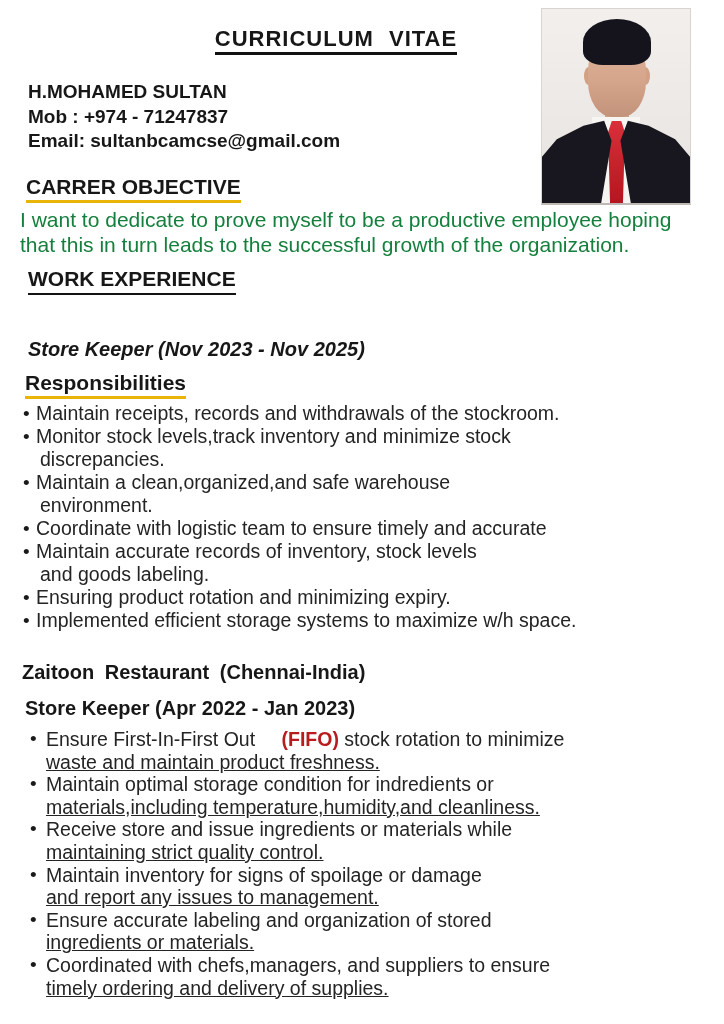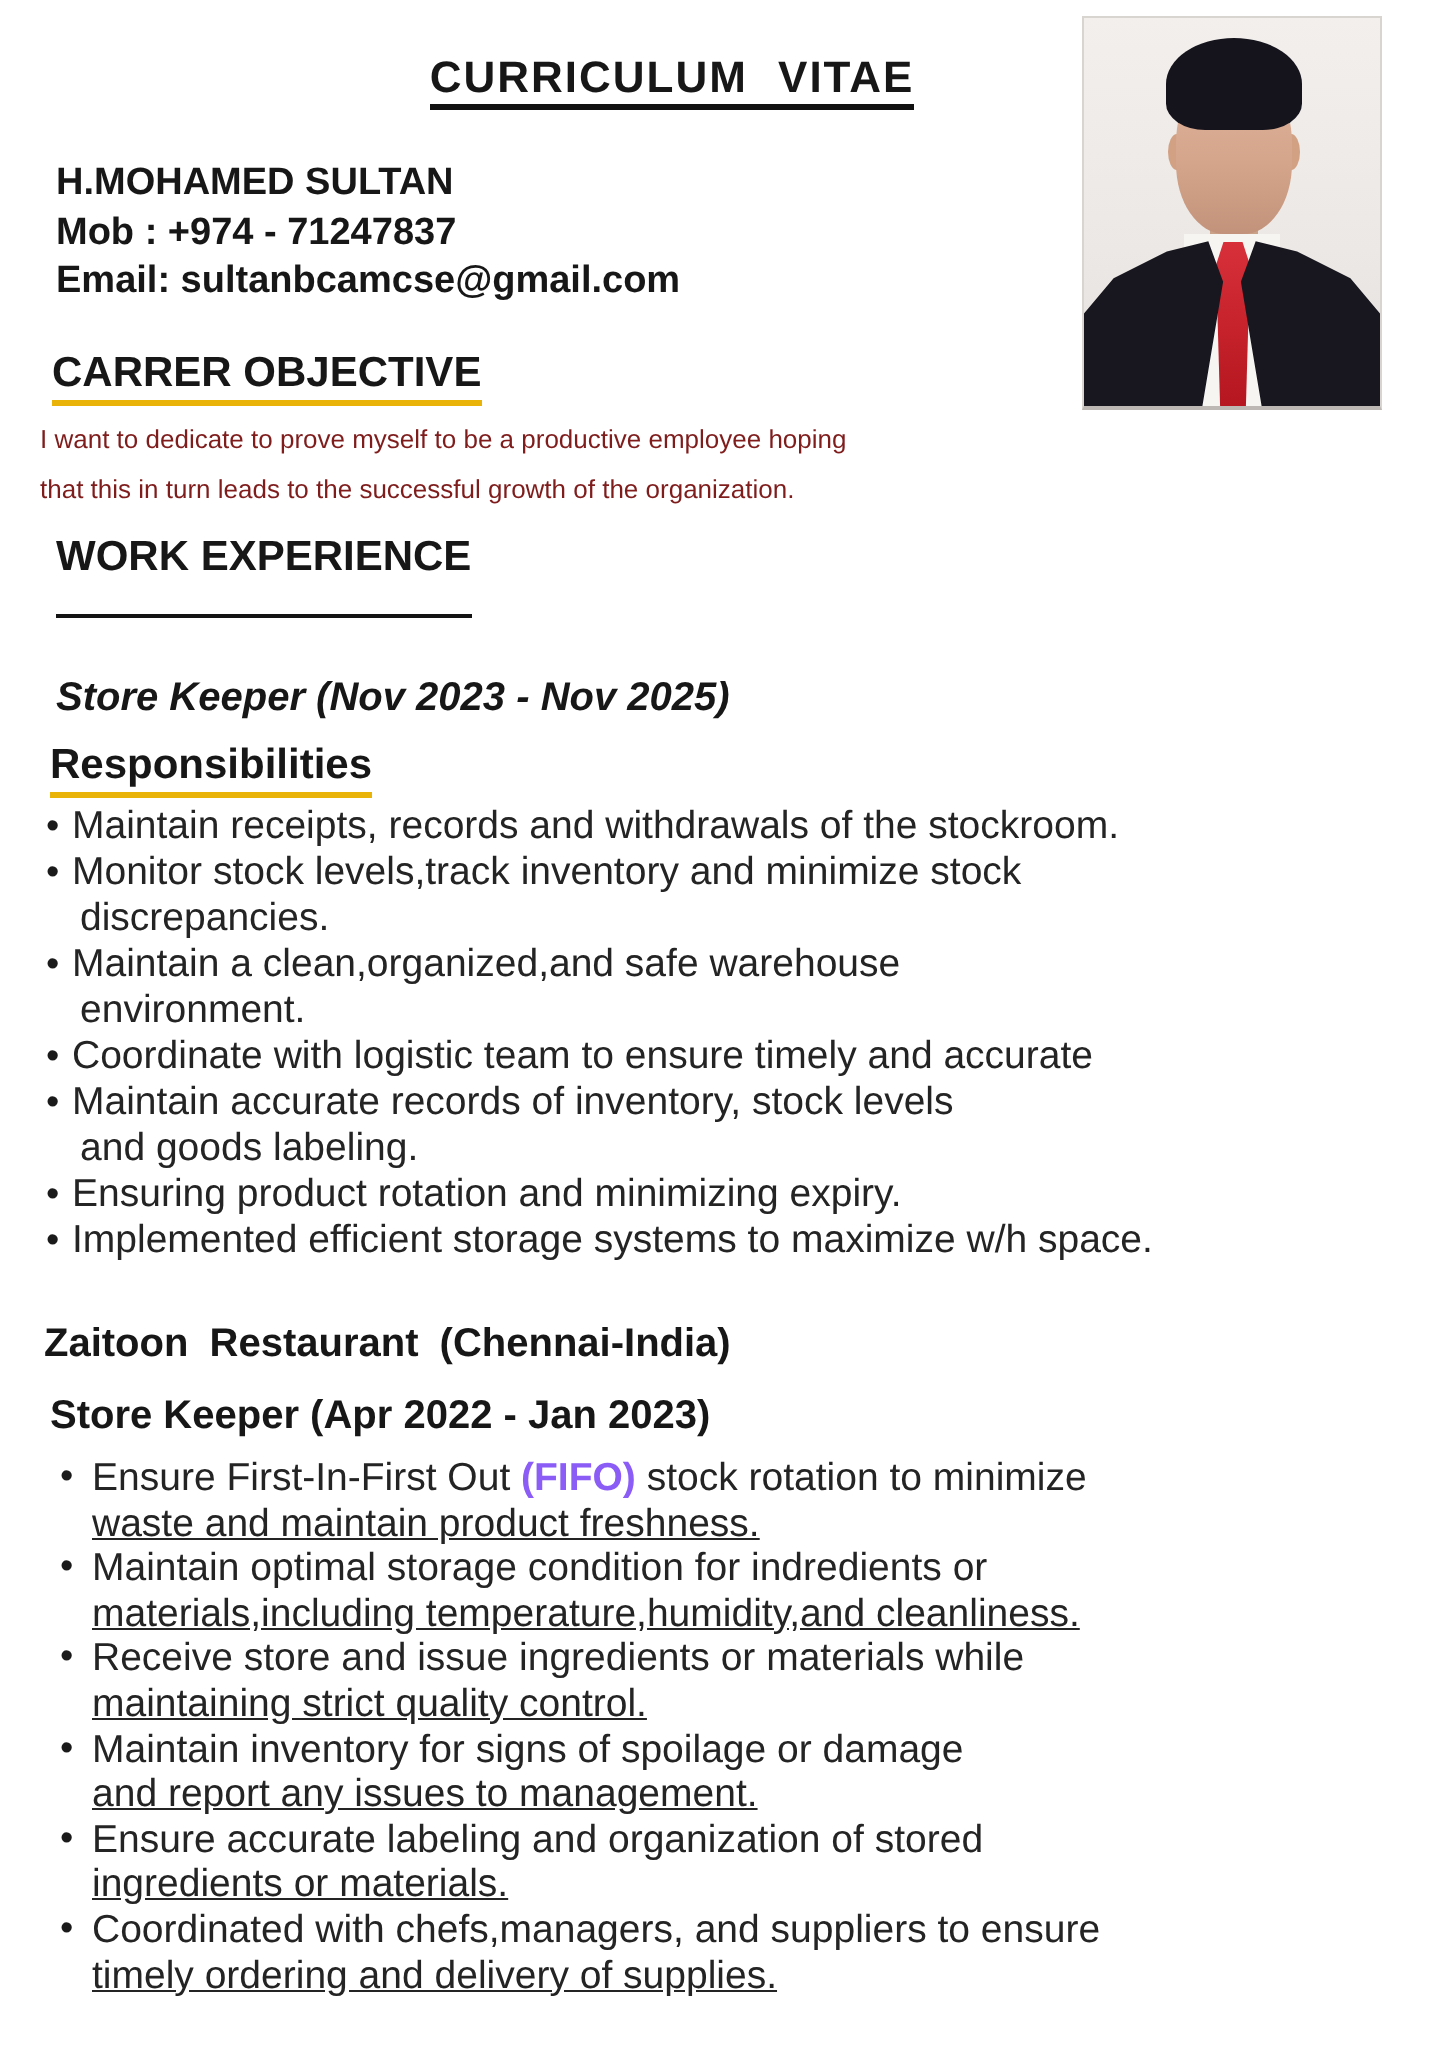--- a/index.html
+++ b/index.html
@@ -16,41 +16,41 @@
   .title{
     top:26px;left:0;width:724px;text-align:center;
     font-size:22px;font-weight:bold;letter-spacing:1px;word-spacing:8px;
   }
   .title .u{border-bottom:3px solid #111;padding-bottom:1px;margin-left:-52px;}
   
   .contact{top:80px;left:28px;font-size:19px;font-weight:bold;line-height:24.5px;}
   
   .sec-h{font-size:21px;font-weight:bold;}
   .u3{border-bottom:3px solid #eab308;padding-bottom:2px;}
-  .u2{border-bottom:2px solid #131313;padding-bottom:17px;}
+  .u2{border-bottom:2px solid #131313;padding-bottom:3px;}
   .obj-h{top:175px;left:26px;}
-  .obj-text{top:207px;left:20px;font-size:13px;line-height:25px;color:#7f1d1d;}
+  .obj-text{top:207px;left:20px;font-size:21px;line-height:25px;color:#15803d;}
   .work-h{top:267px;left:28px;}
   .company{font-size:20px;font-weight:bold;}
   .company1{top:306px;left:28px;}
   .role1{top:338px;left:28px;font-style:italic;}
   .resp-h{top:371px;left:25px;font-size:21px;}
   .company2{top:661px;left:22px;word-spacing:5px;}
   .role2{top:697px;left:25px;}
   
   .bullets{font-size:19.5px;color:#242424;}
   .bullets1{top:402px;left:22px;line-height:23px;}
   .bullets2{top:728px;left:30px;line-height:22.6px;}
   .b{position:relative;padding-left:14px;}
   .b::before{content:"\2022";position:absolute;left:1px;top:0;font-size:19px;color:#1a1a1a;}
   .bullets2 .b{padding-left:16px;}
   .bullets2 .b::before{left:0;}
   .c{padding-left:18px;}
   .bullets2 .c{padding-left:16px;text-decoration:underline;}
-  .bold{font-weight:bold;color:#8b5cf6;}
+  .bold{font-weight:bold;color:#b91c1c;margin-left:21px;}
   
   .photo{
     top:8px;left:541px;width:148px;height:194px;
     background:linear-gradient(180deg,#f2efed 0%,#ece8e5 60%,#e4e0dd 100%);
     border:1px solid #d8d4d0;border-bottom:2px solid #bdb8b3;
     overflow:hidden;
   }
   .photo > div{position:absolute;}
   .ph-neck{left:63px;top:96px;width:24px;height:26px;background:#caa288;}
   .ph-face{left:46px;top:24px;width:58px;height:84px;border-radius:46% 46% 42% 42%;

